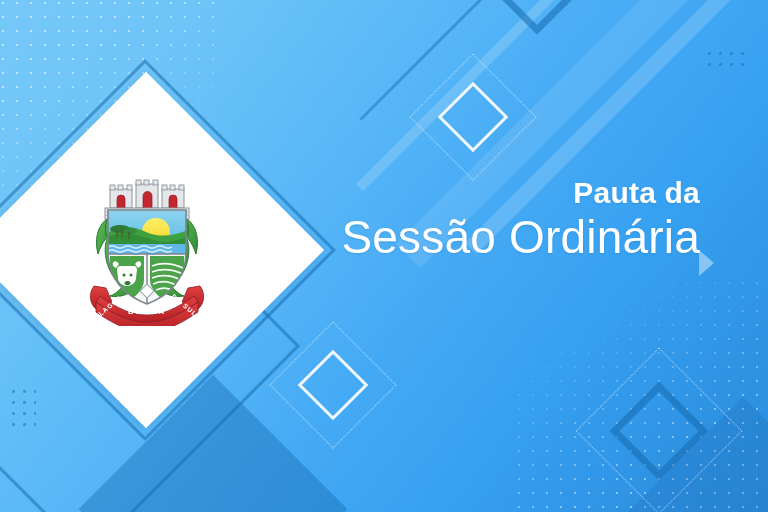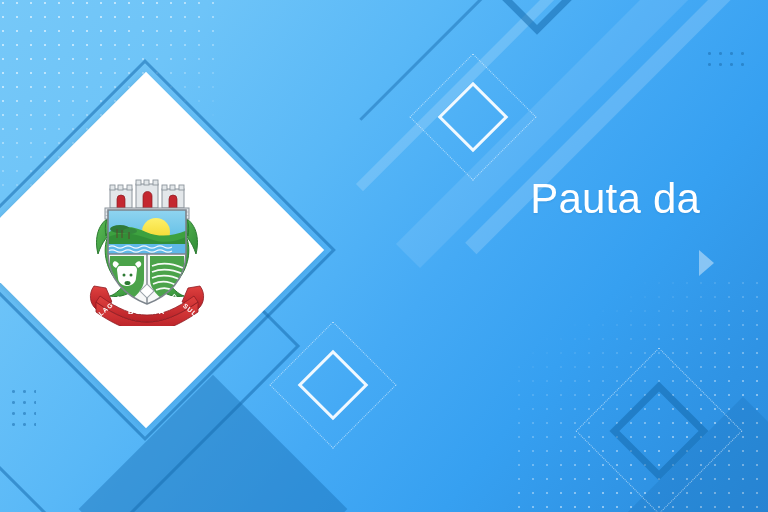--- a/index.html
+++ b/index.html
@@ -95,21 +95,21 @@
 
   
   .headline{
     position:absolute;
     right:68px; top:178px;
     text-align:right;
     color:#ffffff;
     line-height:1.0;
     text-shadow:0 1px 2px rgba(20,90,150,.18);
   }
-  .line1{ font-size:42px; font-weight:400; letter-spacing:.2px; display:block; }
+  .line1{ font-size:30px; font-weight:700; letter-spacing:.2px; display:block; }
   .line2{ font-size:46px; font-weight:400; letter-spacing:.2px; display:block; margin-top:6px; }
 
   .chevron{
     position:absolute; left:699px; top:250px;
     width:0; height:0;
     border-top:13px solid transparent;
     border-bottom:13px solid transparent;
     border-left:15px solid rgba(255,255,255,.42);
     pointer-events:none;
   }
@@ -301,15 +301,16 @@
         <text x="75" y="138" text-anchor="middle" font-family="Liberation Sans, sans-serif" font-size="7.5" letter-spacing="1.6" fill="#ffffff" font-weight="bold">BONITA</text>
         <text x="40" y="131" text-anchor="middle" font-family="Liberation Sans, sans-serif" font-size="6.5" letter-spacing="1.1" fill="#ffffff" font-weight="bold" transform="rotate(-40 40 131)">LAGOA</text>
         <text x="111" y="131" text-anchor="middle" font-family="Liberation Sans, sans-serif" font-size="6.5" letter-spacing="1.1" fill="#ffffff" font-weight="bold" transform="rotate(40 111 131)">DO SUL</text>
       </g>
     </svg>
   </div>
 
   <div class="chevron"></div>
   <div class="headline">
     <span class="line1">Pauta da</span>
+    <span class="line2">Sessão Ordinária</span>
   </div>
 
 </div>
 
 </body></html>

